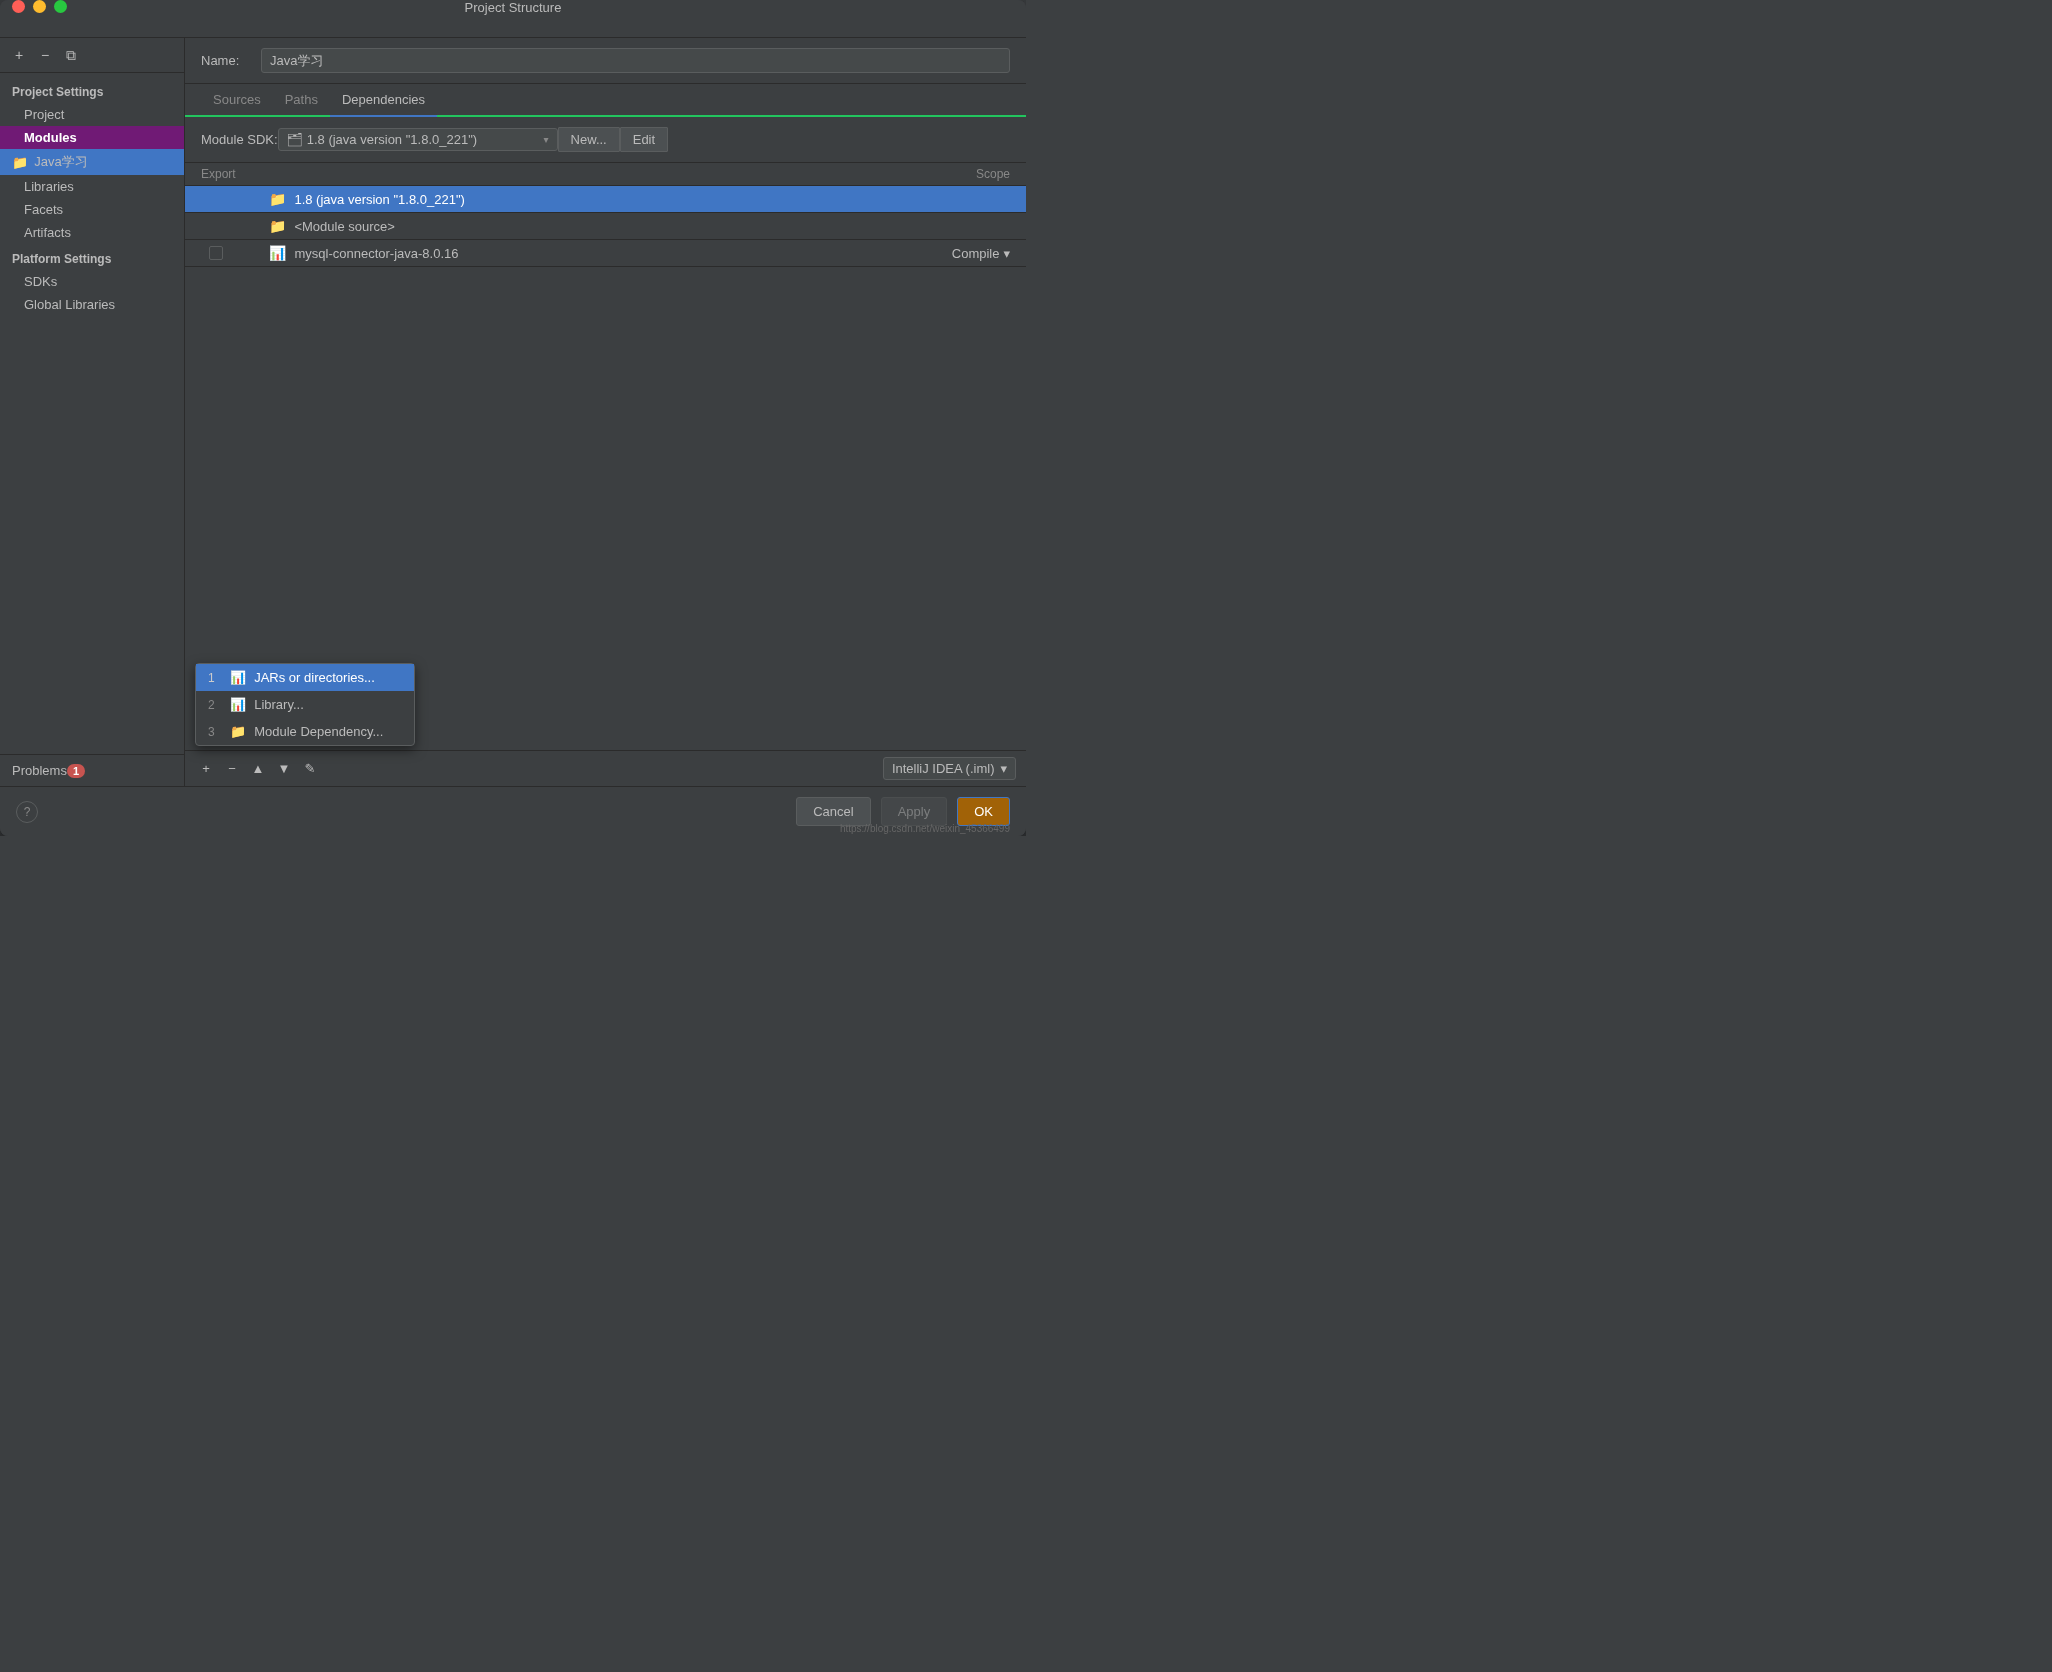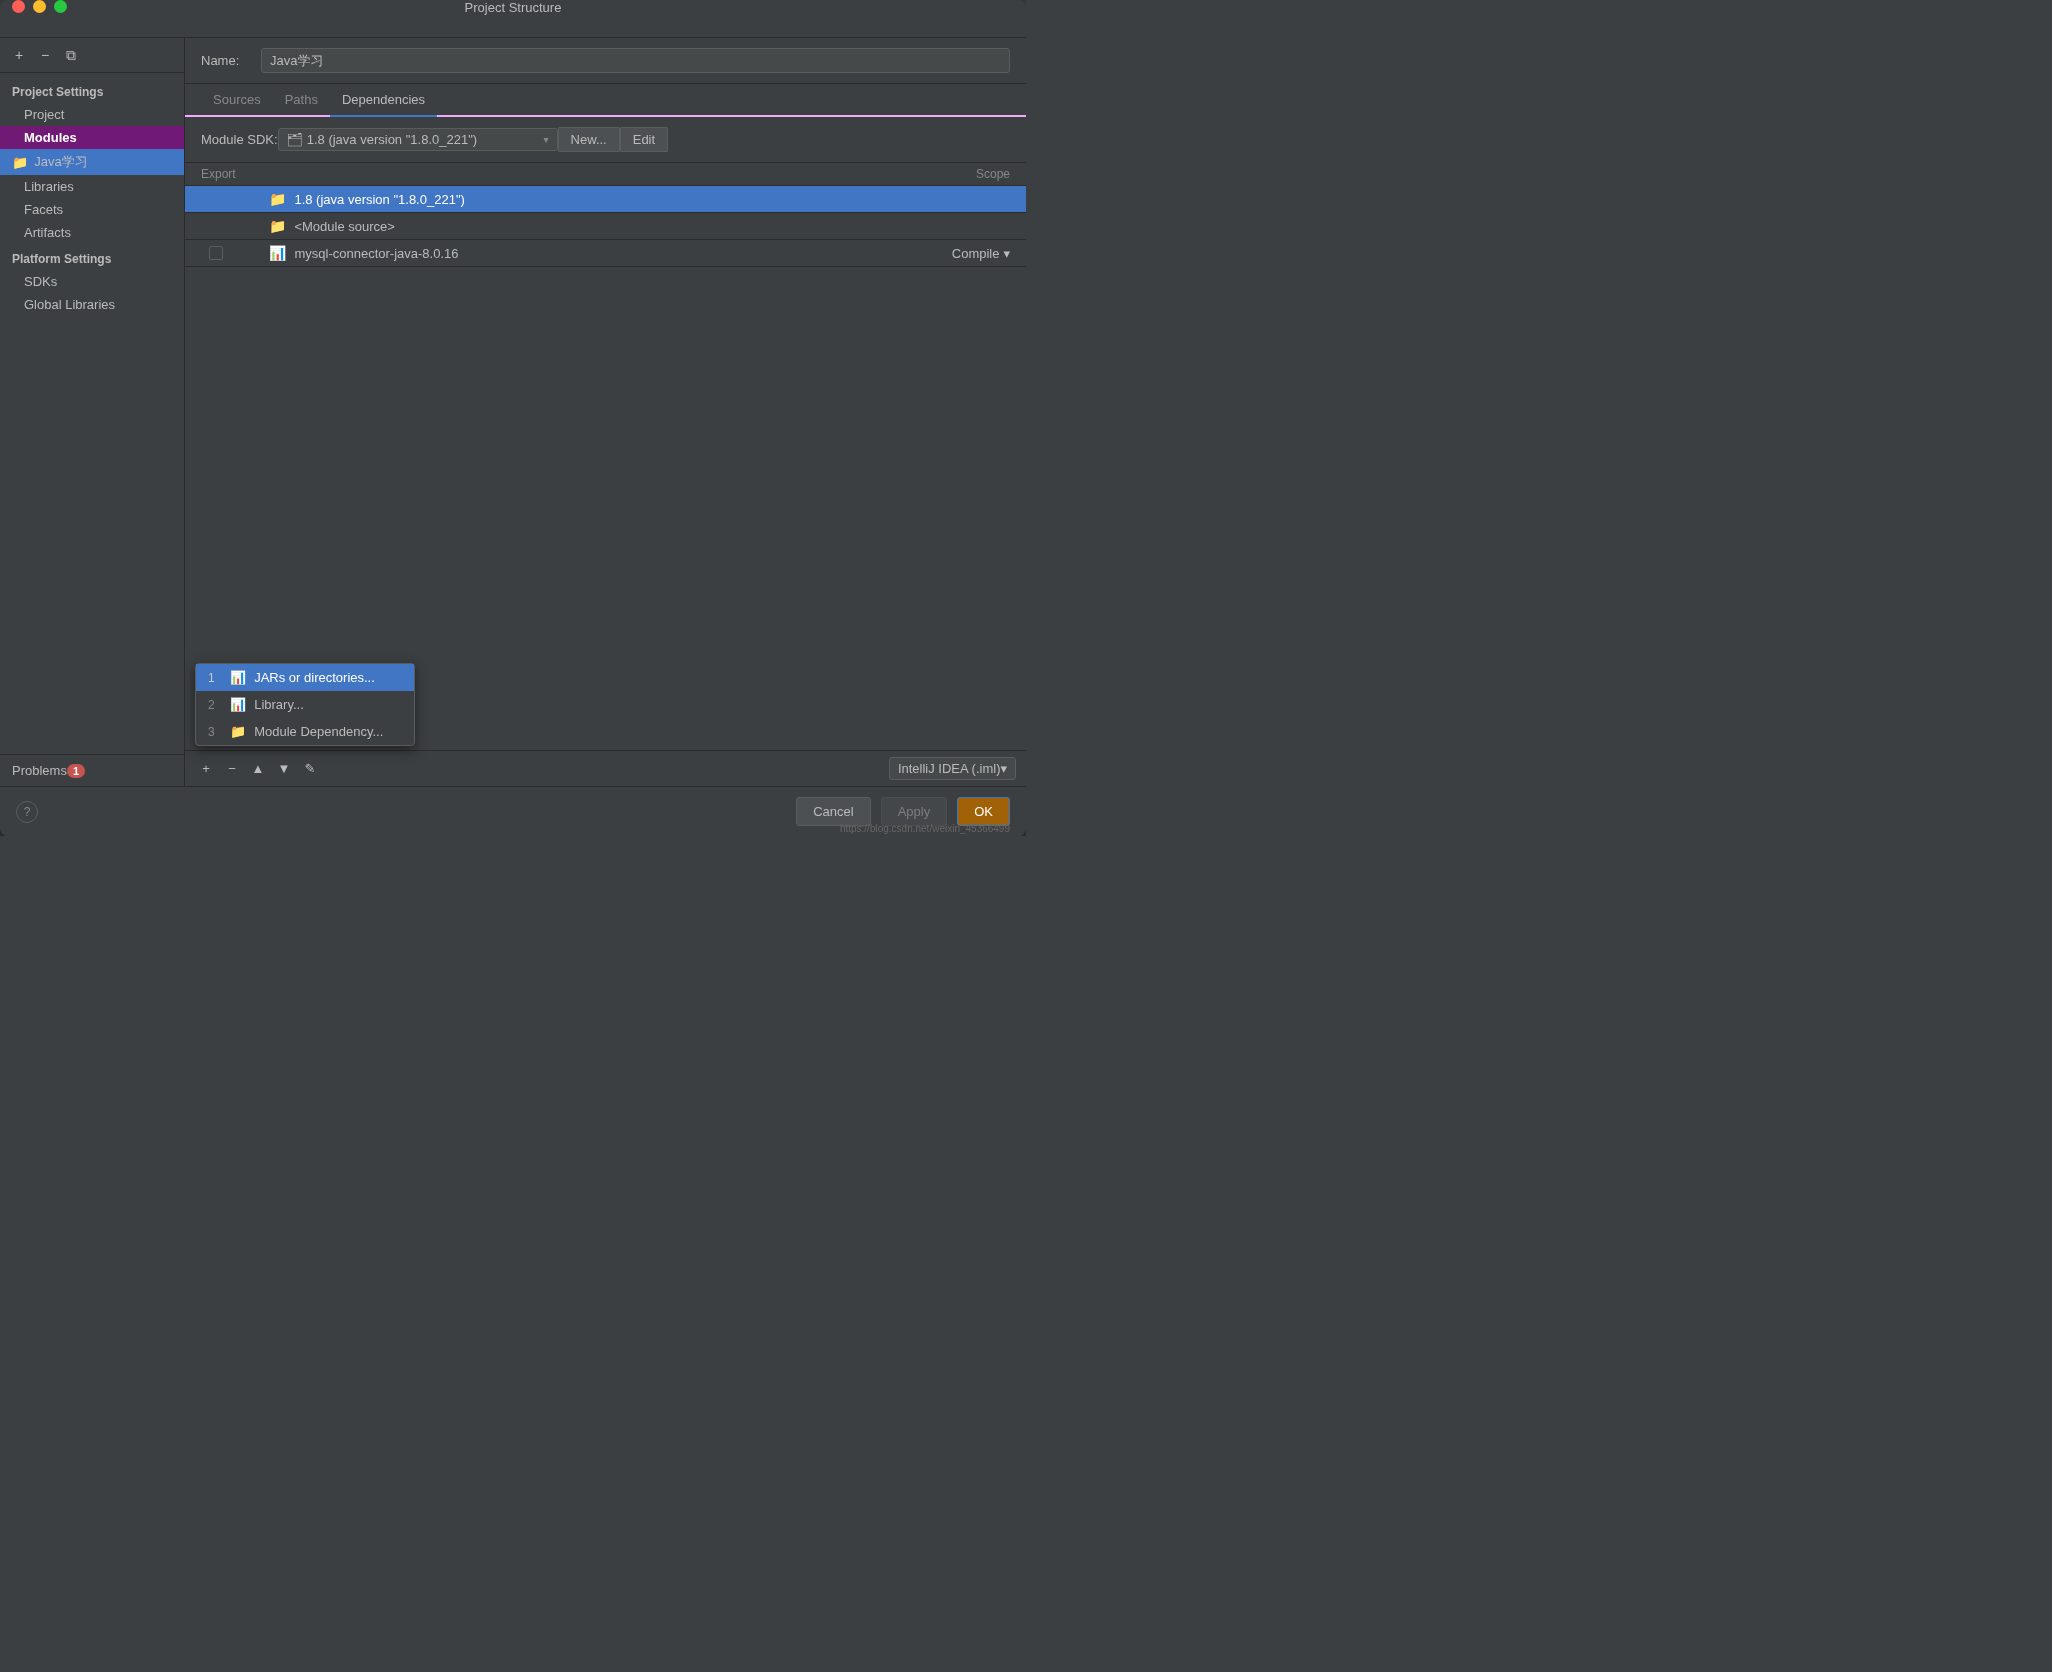--- a/index.html
+++ b/index.html
@@ -184,21 +184,21 @@
       padding: 4px 8px;
       font-size: 13px;
       outline: none;
     }
 
     
     .tabs-row {
       display: flex;
       align-items: flex-end;
       padding: 0 16px;
-      border-bottom: 2px solid #f0abfc;
+      border-bottom: 2px solid #22c55e;
       flex-shrink: 0;
     }
     .tab {
       padding: 8px 12px;
       cursor: pointer;
       color: #888888;
       font-size: 13px;
       border-bottom: 2px solid transparent;
       margin-bottom: -2px;
     }
@@ -380,20 +380,21 @@
     .dropdown-item.highlighted .dropdown-num { color: #cccccc; }
 
     
     .format-select {
       display: flex;
       align-items: center;
       background: #45494a;
       border: 1px solid #5a5d5e;
       border-radius: 3px;
       padding: 3px 8px;
+      gap: 6px;
       cursor: pointer;
       margin-left: auto;
     }
     .format-select-text {
       color: #bbbbbb;
       font-size: 13px;
     }
 
     
     .footer {

